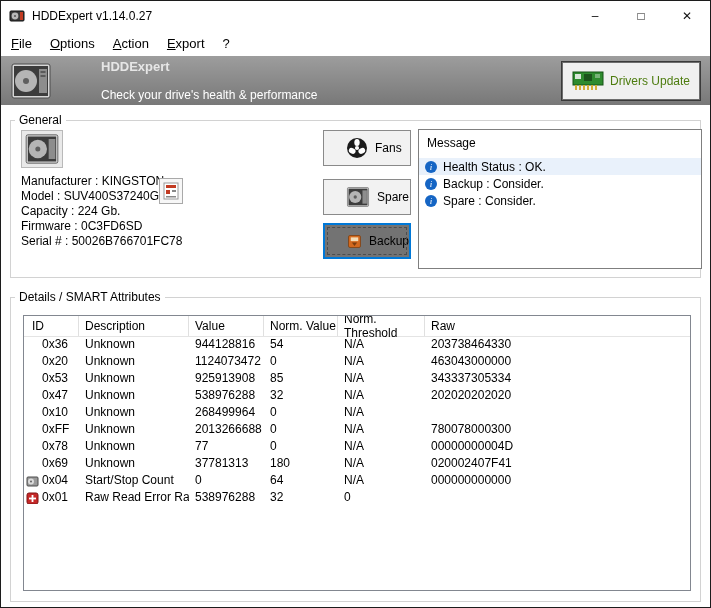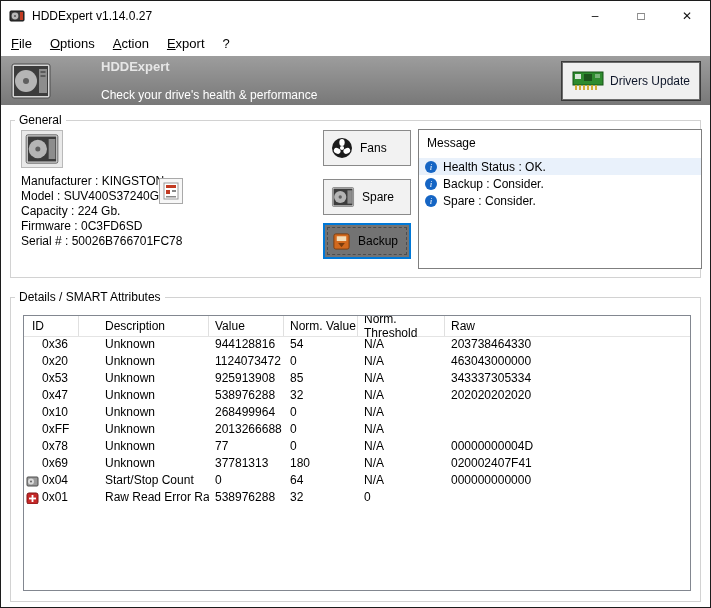--- a/index.html
+++ b/index.html
@@ -24,36 +24,36 @@
   .menu-item { display: flex; align-items: center; padding: 0 9px; color: #000; }
   
   .banner { height: 49px; background: linear-gradient(#9d9d9d, #787878); display: flex; align-items: center; padding: 0 10px; gap: 40px; }
   .banner-icon { width: 40px; height: 36px; flex: 0 0 auto; }
   .banner-text { margin-left: 10px; }
   .banner-title { font-size: 13px; font-weight: bold; color: #e6e6e6; }
   .banner-sub { font-size: 12px; color: #ffffff; margin-top: 14px; }
   .drv-btn { margin-left: auto; width: 138px; height: 38px; background: #f0f0f0;
              border: 1px solid #6d6d6d; outline: 1px solid #3a3a3a;
              display: flex; align-items: center; justify-content: center; gap: 6px;
-             font-size: 12px; color: #0f172a; }
+             font-size: 12px; color: #4d7c0f; }
   
   .content { padding: 0 9px; }
   .groupbox { border: 1px solid #d2d2d2; position: relative; background: #fff; }
   .gb-label { position: absolute; top: -8px; left: 4px; background: #fff; padding: 0 4px; font-size: 12px; color: #000; }
   .gb-general { margin-top: 15px; height: 158px; }
   .gb-details { margin-top: 19px; height: 305px; }
   
   .gen-icon { position: absolute; left: 10px; top: 9px; width: 42px; height: 38px;
               border: 1px solid #b9b9b9; background: #e9e9e9; display: flex; align-items: center; justify-content: center; }
   .gen-info { position: absolute; left: 10px; top: 53px; font-size: 12px; line-height: 15px; color: #000; }
   .report-icon { position: absolute; left: 148px; top: 57px; width: 24px; height: 26px;
                  border: 1px solid #a9a9a9; background: #f7f7f7; display: flex; align-items: center; justify-content: center; }
   .action-btn { position: absolute; left: 312px; width: 88px; height: 36px; background: #f2f2f2;
                 border: 1px solid #8a8a8a; display: flex; align-items: center; justify-content: flex-start;
-                gap: 7px; padding-left: 7px; font-size: 12px; color: #000; }
+                gap: 7px; padding-left: 22px; font-size: 12px; color: #000; }
   .btn-fans  { top: 9px; }
   .btn-spare { top: 58px; }
   .btn-backup { top: 102px; border: 2px solid #0078d7; outline: 1px dashed #4d4d4d; outline-offset: -5px; background: #737373; }
   .msg-box { position: absolute; left: 407px; top: 8px; width: 284px; height: 140px;
              border: 1px solid #7f7f7f; background: #fff; font-size: 12px; }
   .msg-label { padding: 6px 0 0 8px; color: #000; }
   .msg-items { margin-top: 8px; }
   .msg-item { display: flex; align-items: center; gap: 6px; height: 17px; padding-left: 6px; color: #000; }
   .msg-item.selected { background: #e9f1fb; }
   .info-icon { width: 12px; height: 12px; border-radius: 50%; background: #1565c4; color: #fff;
@@ -61,21 +61,21 @@
                display: flex; align-items: center; justify-content: center; flex: 0 0 auto; }
   
   .smart-table { position: absolute; left: 12px; top: 17px; width: 668px; height: 276px;
                  border: 1px solid #828790; background: #fff; font-size: 12px; overflow: hidden; }
   .thead { display: flex; height: 21px; border-bottom: 1px solid #e4e4e4; align-items: center; }
   .hcell { height: 100%; display: flex; align-items: center; padding-left: 6px;
            border-right: 1px solid #e0e0e0; color: #000; }
   .trow { display: flex; height: 17px; align-items: flex-start; }
   .cell { padding-left: 6px; white-space: nowrap; overflow: hidden; color: #000; }
   .col-id { width: 55px; flex: 0 0 auto; }
-  .col-desc { width: 110px; flex: 0 0 auto; margin-left: 20px; }
+  .col-desc { width: 110px; flex: 0 0 auto; }
   .col-value { width: 75px; flex: 0 0 auto; }
   .col-norm { width: 74px; flex: 0 0 auto; }
   .col-thr { width: 87px; flex: 0 0 auto; }
   .col-raw { flex: 1 1 auto; border-right: none; }
   .cell.col-id { position: relative; padding-left: 18px; }
   .hcell.col-id { padding-left: 8px; }
   .row-icon { position: absolute; left: 2px; top: 2px; width: 13px; height: 13px; }
   u { text-decoration: underline; }
 </style>
 </head>
@@ -276,20 +276,21 @@
           <div class="cell col-norm">0</div>
           <div class="cell col-thr">N/A</div>
         </div>
 
         <div class="trow">
           <div class="cell col-id"><span>0xFF</span></div>
           <div class="cell col-desc">Unknown</div>
           <div class="cell col-value">2013266688</div>
           <div class="cell col-norm">0</div>
           <div class="cell col-thr">N/A</div>
+          <div class="cell col-raw">780078000300</div>
         </div>
 
         <div class="trow">
           <div class="cell col-id"><span>0x78</span></div>
           <div class="cell col-desc">Unknown</div>
           <div class="cell col-value">77</div>
           <div class="cell col-norm">0</div>
           <div class="cell col-thr">N/A</div>
           <div class="cell col-raw">00000000004D</div>
         </div>

